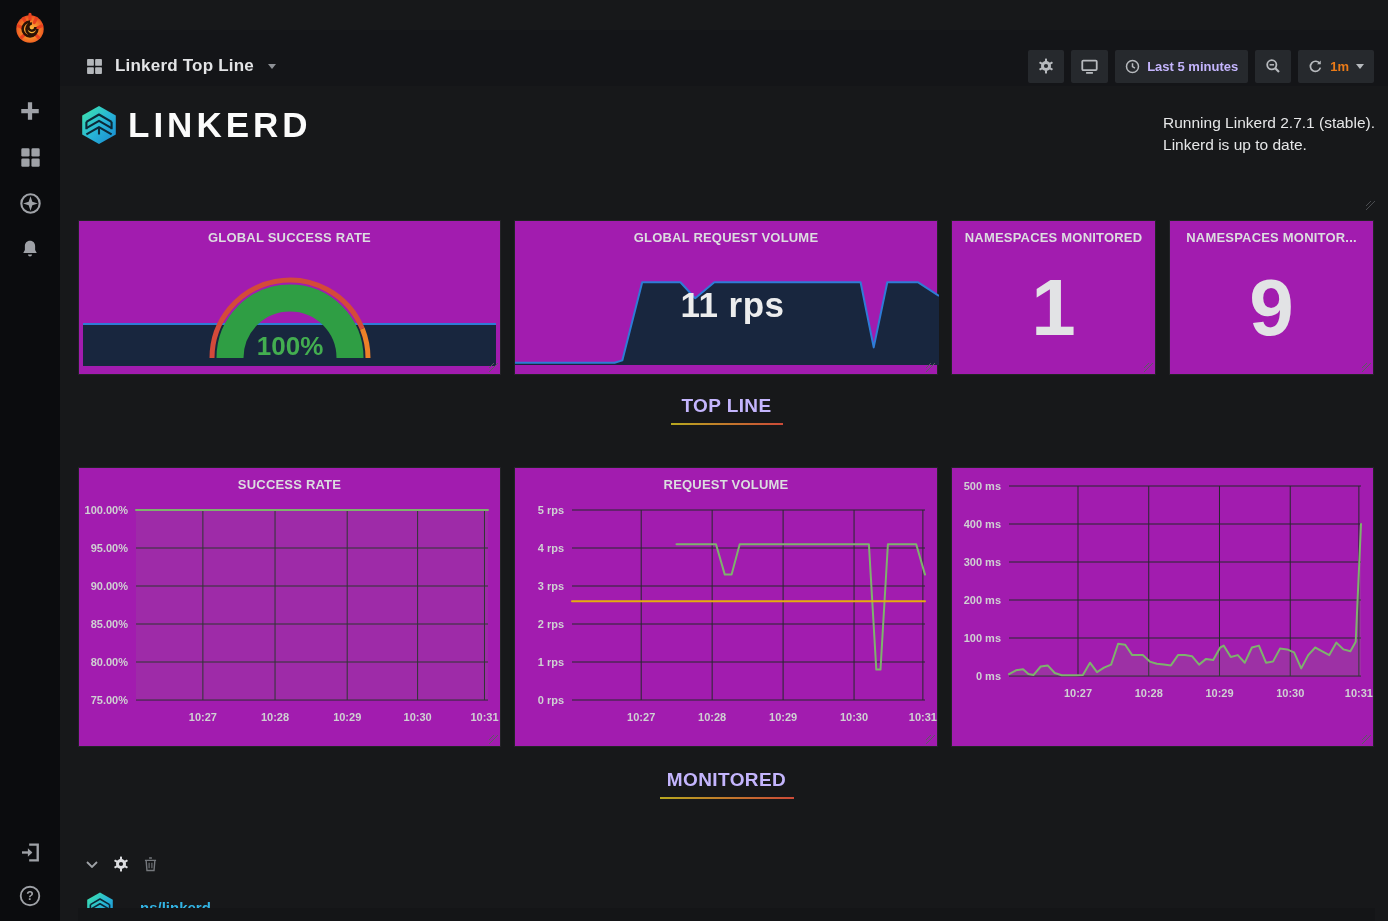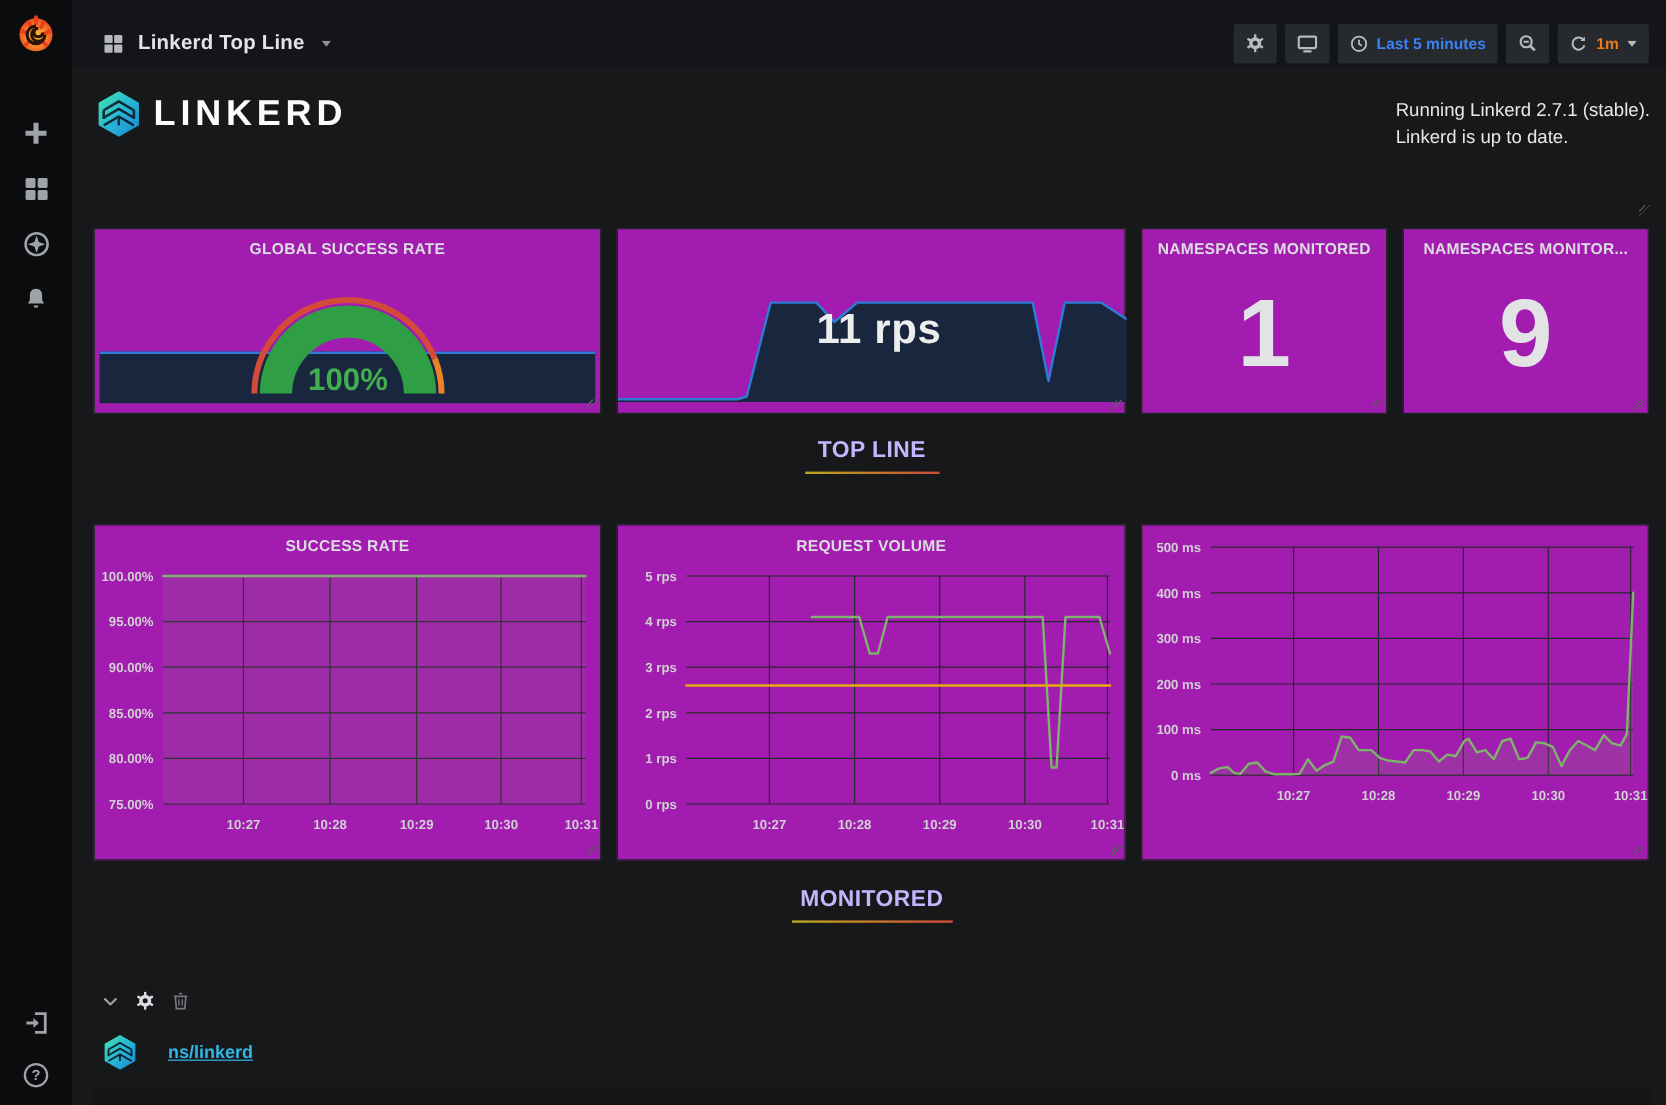--- a/index.html
+++ b/index.html
@@ -21,42 +21,42 @@
   }
   .side-logo { width:38px; height:38px; cursor:pointer; }
   .side-icons-top { margin-top:52px; display:flex; flex-direction:column; gap:24px; align-items:center; }
   .side-icons-bottom { margin-top:auto; display:flex; flex-direction:column; gap:22px; align-items:center; }
   .side-icon { width:22px; height:22px; color:#9fa2a7; cursor:pointer; display:flex; align-items:center; justify-content:center; }
 
   
   .main { flex:1; display:flex; flex-direction:column; min-width:0; }
   .topnav {
     height:56px; background:#141518; display:flex; align-items:center;
-    padding:16px 14px 0 26px; flex:0 0 56px;
+    padding:16px 14px 0 26px; flex:0 0 56px;margin-top:30px;
   }
   .nav-left { display:flex; align-items:center; gap:12px; cursor:pointer; }
   .nav-dash-icon { width:17px; height:17px; color:#b4b7bb; }
   .nav-title { font-size:17px; font-weight:700; color:#e3e4e6; letter-spacing:0.2px; }
   .nav-caret { color:#8e9196; margin-left:2px; }
   .nav-right { margin-left:auto; display:flex; align-items:center; gap:7px; }
   .nav-btn {
     height:33px; background:#26292d; border-radius:2px; border:none;
     display:flex; align-items:center; gap:7px; padding:0 10px;
     color:#b7babe; font-size:13px; font-weight:700; cursor:pointer;
     font-family:inherit;
   }
-  .nav-btn .lbl { color:#3b82f6; }
+  .nav-btn .lbl { color:#c4b5fd; }
   .refresh-lbl { font-weight:700; }
 
   
   .content { position:relative; flex:1; padding:0 13px 0 18px; overflow:hidden; }
 
   .text-panel { position:relative; height:134px; display:flex; align-items:flex-start; justify-content:space-between; padding-top:18px; }
   .brand { display:flex; align-items:center; gap:8px; }
-  .brand-word { font-size:30px; font-weight:700; color:#fbfbfb; letter-spacing:4px;text-align:center; }
+  .brand-word { font-size:35px; font-weight:700; color:#fbfbfb; letter-spacing:4px;text-align:center; }
   .status-text { text-align:left; font-size:15.5px; color:#e6e7e8; line-height:1.45; padding-top:8px; }
 
   .panel-row { display:flex; gap:13px; }
   .panel {
     position:relative; background:#a21caf; border:1px solid #222326;
     height:155px;
   }
   .panel.tall { height:280px; }
   .panel-title {
     text-align:center; font-size:13px; font-weight:700; color:#dcdde0;
@@ -279,20 +279,21 @@
         <svg class="gauge-svg" id="gauge-svg" width="423" height="130">
             <path d="M 133.0 112.0 A 78 78 0 0 1 283.3 82.8" stroke="#d44a3a" stroke-width="5" fill="none"></path>
             <path d="M 283.3 82.8 A 78 78 0 0 1 289.0 112.0" stroke="#ed8128" stroke-width="5" fill="none"></path>
             <path d="M 151.0 112.0 A 60 60 0 0 1 271.0 112.0" stroke="#2f9e44" stroke-width="27" fill="none"></path>
             <text x="211" y="109" text-anchor="middle" font-size="26" font-weight="bold" fill="#43ae50">100%</text>
           </svg>
         <div class="rsz"></div>
       </div>
 
       <div class="panel" style="width:424px;">
+        <div class="panel-title">GLOBAL REQUEST VOLUME</div>
         <svg class="spark-svg" id="spark-rv" width="424" height="150">
             <polygon fill="#18263e" points="0.0,141.7 99.6,141.7 107.3,139.4 127.2,61.2 165.4,61.2 180.2,77.3 199.3,61.2 345.6,61.2 358.7,126.4 372.3,61.2 402.8,61.2 424.0,75.0 424,144 0,144"></polygon>
             <polyline fill="none" stroke="#2e7cd6" stroke-width="2" stroke-linejoin="round" points="0.0,141.7 99.6,141.7 107.3,139.4 127.2,61.2 165.4,61.2 180.2,77.3 199.3,61.2 345.6,61.2 358.7,126.4 372.3,61.2 402.8,61.2 424.0,75.0"></polyline>
           </svg>
         <div class="big-stat-overlay">11 rps</div>
         <div class="rsz"></div>
       </div>
 
       <div class="panel" style="width:205px;">
         <div class="panel-title">NAMESPACES MONITORED</div>

